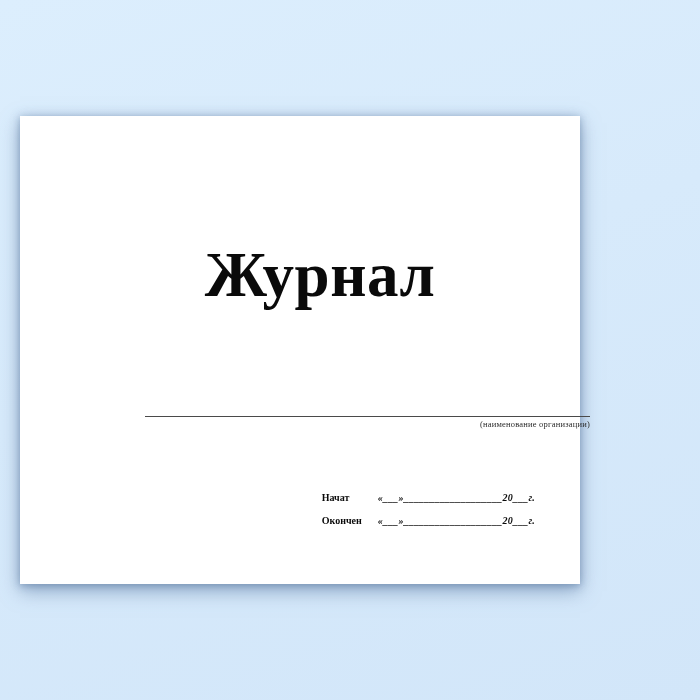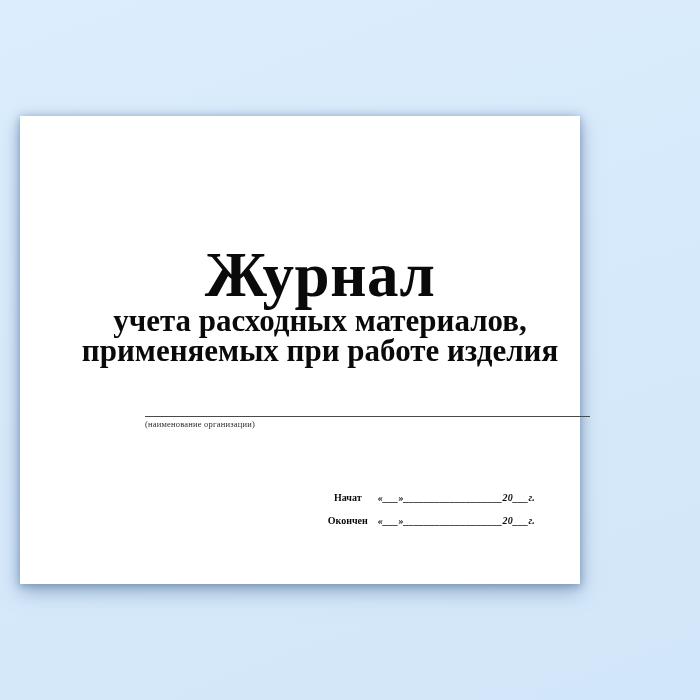--- a/index.html
+++ b/index.html
@@ -57,63 +57,59 @@
     top: 300px;
     width: 445px;
     height: 0;
     border-top: 1px solid #4a4a4a;
   }
   .org-caption {
     position: absolute;
     left: 125px;
     top: 303px;
     width: 445px;
-    text-align: left;
+    text-align: right;
     font-size: 8.5px;
     color: #2b2b2b;
     letter-spacing: 0.2px;
   }
   .dates {
     position: absolute;
     right: 45px;
     top: 376px;
     font-size: 10px;
     font-weight: bold;
     color: #0a0a0a;
   }
   .date-row {
     display: flex;
     align-items: baseline;
     margin-bottom: 12px;
   }
   .date-label {
     display: inline-block;
     width: 52px;
-    text-align: center;
+    text-align: left;
     padding-right: 4px;
     white-space: nowrap;
   }
   .date-value {
     white-space: nowrap;
     letter-spacing: 0.2px;
     font-style: italic;
   }
 </style>
 </head>
 <body>
 
 <div class="scene">
   <div class="page">
 
     <h1 class="text-block title">Журнал</h1>
 
-    <div class="text-block subtitle">
-      <div>учета расходных материалов,</div>
-      <div>применяемых при работе изделия</div>
-    </div>
 
     <div class="org-line"></div>
     <div class="org-caption">(наименование организации)</div>
 
     <div class="dates">
       <div class="date-row">
         <span class="date-label">Начат</span>
         <span class="date-value">«___»___________________20___г.</span>
       </div>
       <div class="date-row">

